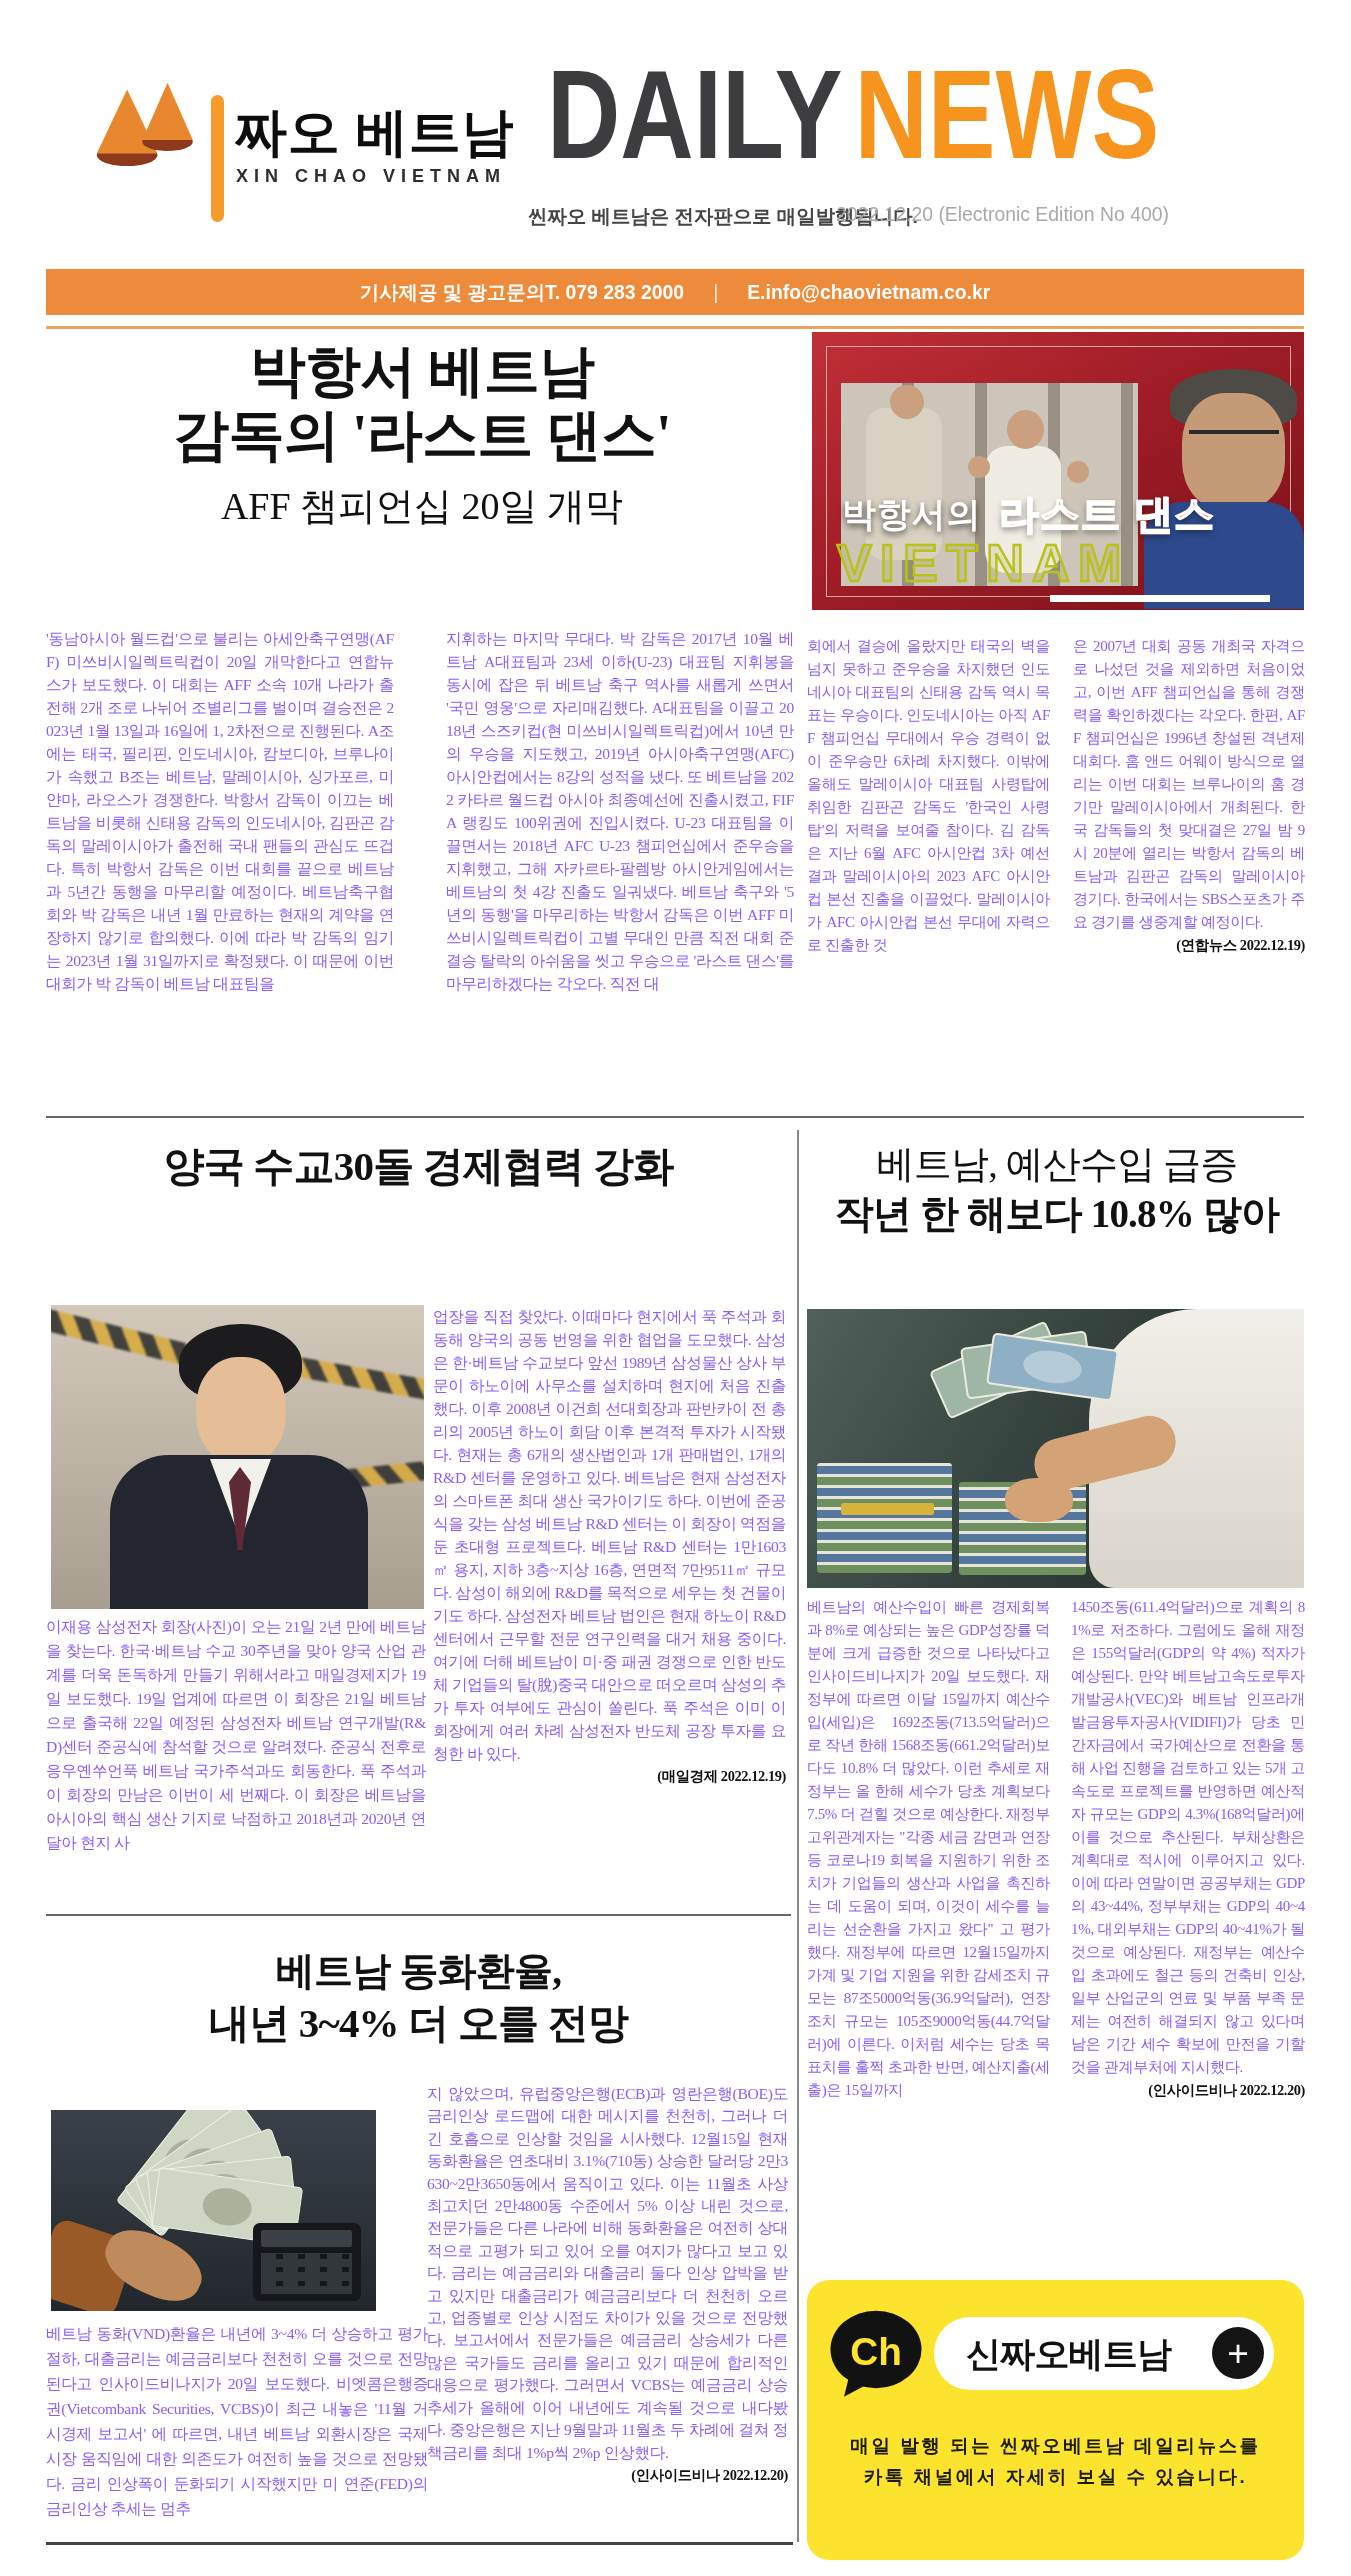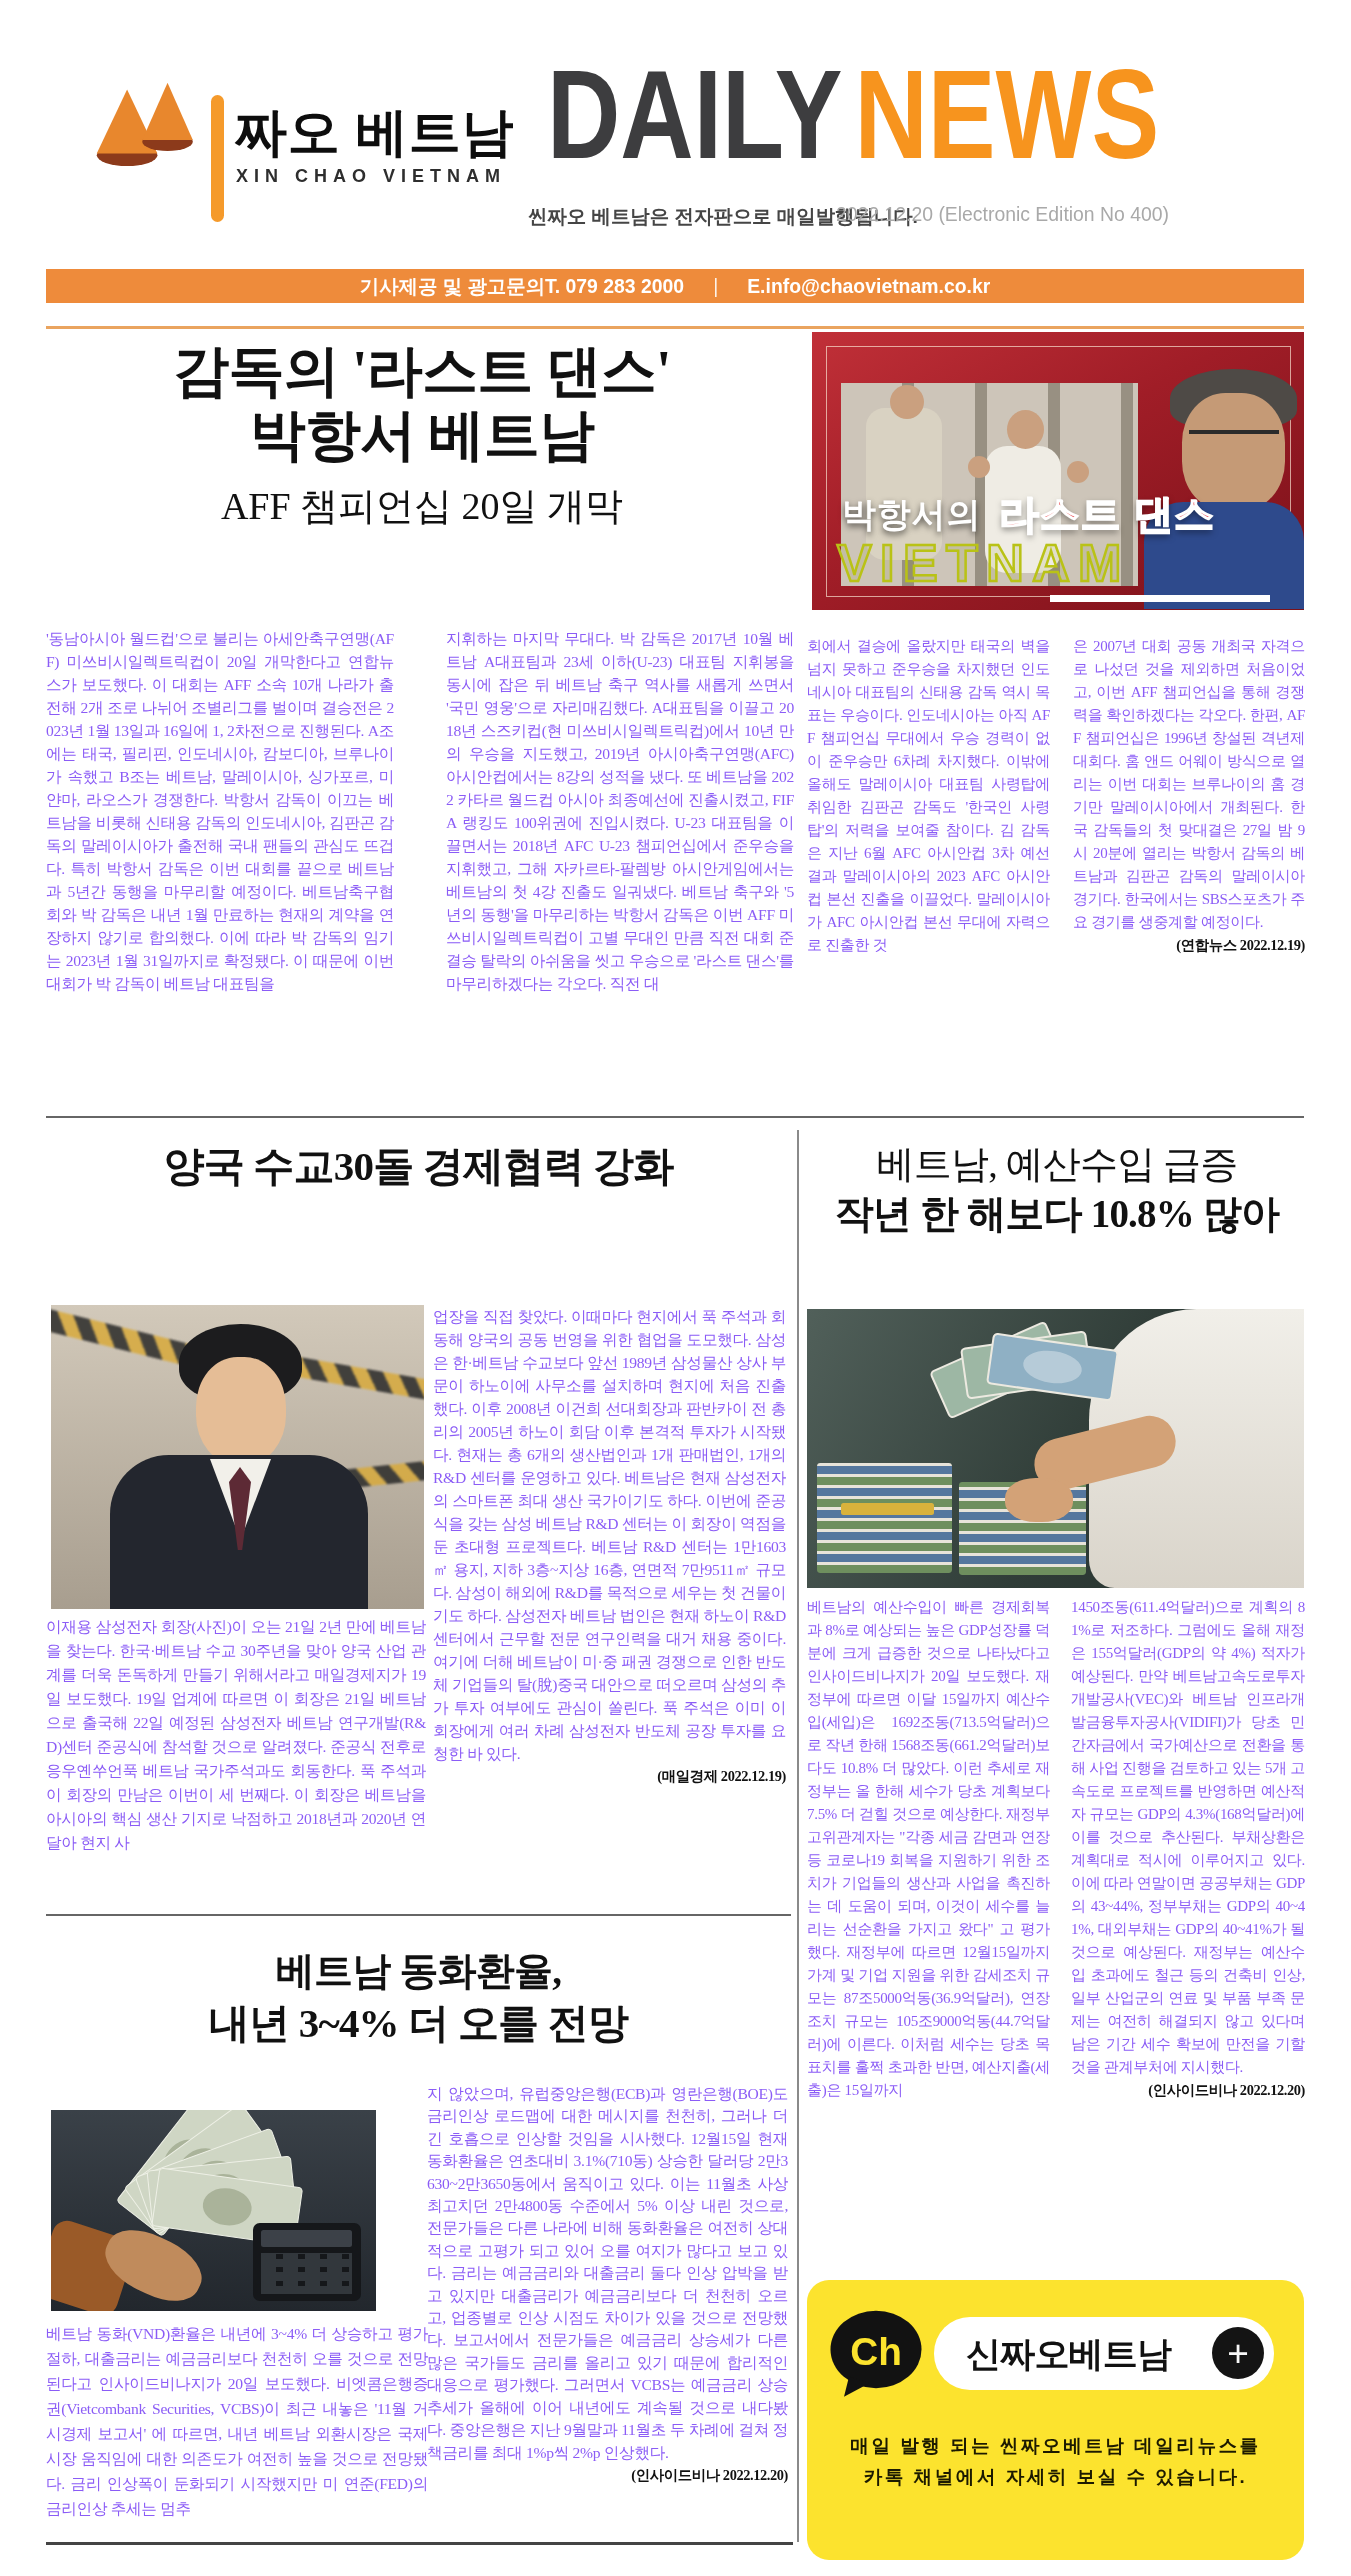--- a/index.html
+++ b/index.html
@@ -124,31 +124,31 @@
   <div class="abs logo-bar" style="left:211px; top:95px; width:12.7px; height:127px;"></div>
   <div class="abs logo-korean" style="left:235px; top:98px;">짜오 베트남</div>
   <div class="abs logo-english" style="left:236px; top:166px;">XIN CHAO VIETNAM</div>
 
   <div class="abs daily-news" style="left:547px; top:41px;">
     <span class="d">DAILY</span><span class="n">NEWS</span>
   </div>
   <div class="abs tagline" style="left:528px; top:203px;">씬짜오 베트남은 전자판으로 매일발행됩니다.</div>
   <div class="abs edition" style="left:785px; top:203px; width:435px;text-align:center;">2022.12.20 (Electronic Edition No 400)</div>
 
-  <div class="abs contact-bar" style="left:46px; top:269px; width:1258px; height:34px; ">
+  <div class="abs contact-bar" style="left:46px; top:269px; width:1258px; height:46px; ">
     <span>기사제공 및 광고문의</span>
     <span class="ph">T. 079 283 2000</span>
     <span class="sep">|</span>
     <span>E.info@chaovietnam.co.kr</span>
   </div>
   <div class="abs orange-line" style="left:46px; top:326px; width:1258px; height:3.4px;"></div>
 
   <div class="abs hl" style="left:63px; top:340px; width:718px;">
+    <div class="hl-big">박항서 베트남</div>
     <div class="hl-big">감독의 '라스트 댄스'</div>
-    <div class="hl-big">박항서 베트남</div>
     <div class="hl-sub">AFF 챔피언십 20일 개막</div>
   </div>
 
   <div class="abs photo1" style="left:812px; top:332px; width:492px; height:278px;">
     <div class="p1-frame"></div>
     <div class="p1-inner">
       <div class="p1-man1"></div>
       <div class="p1-man1-head"></div>
       <div class="p1-man2"></div>
       <div class="p1-man2-head"></div>

